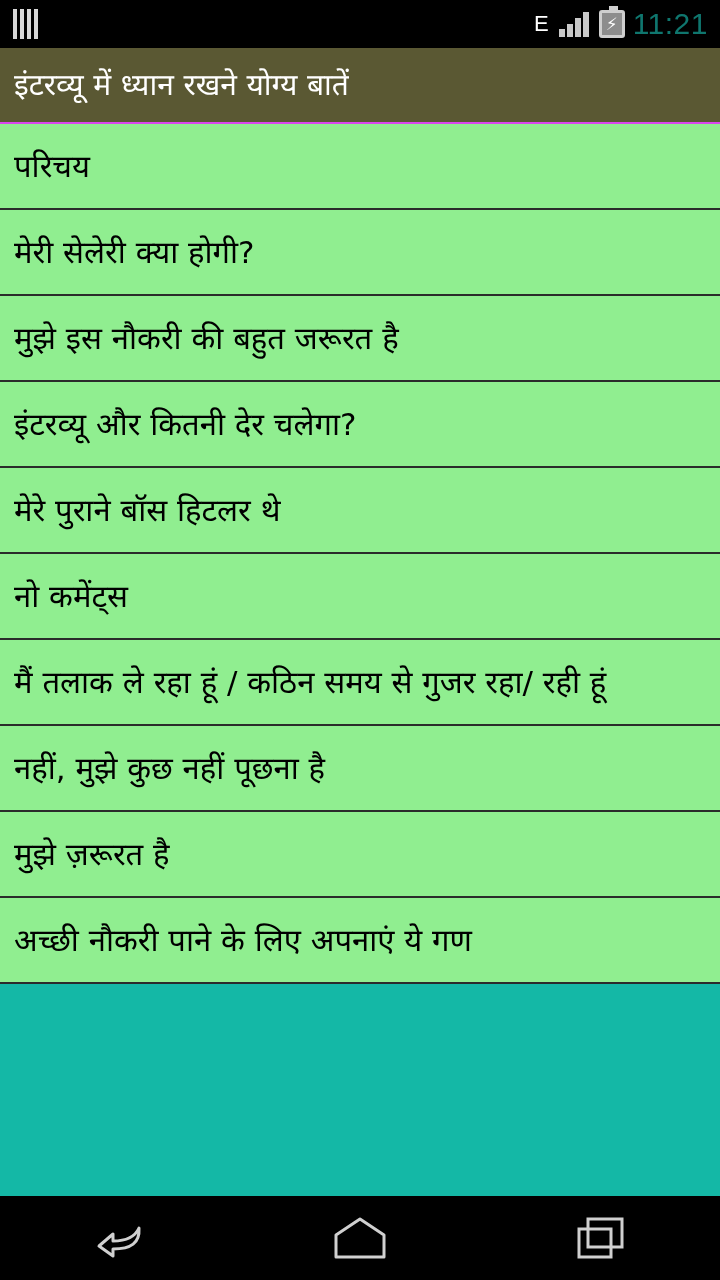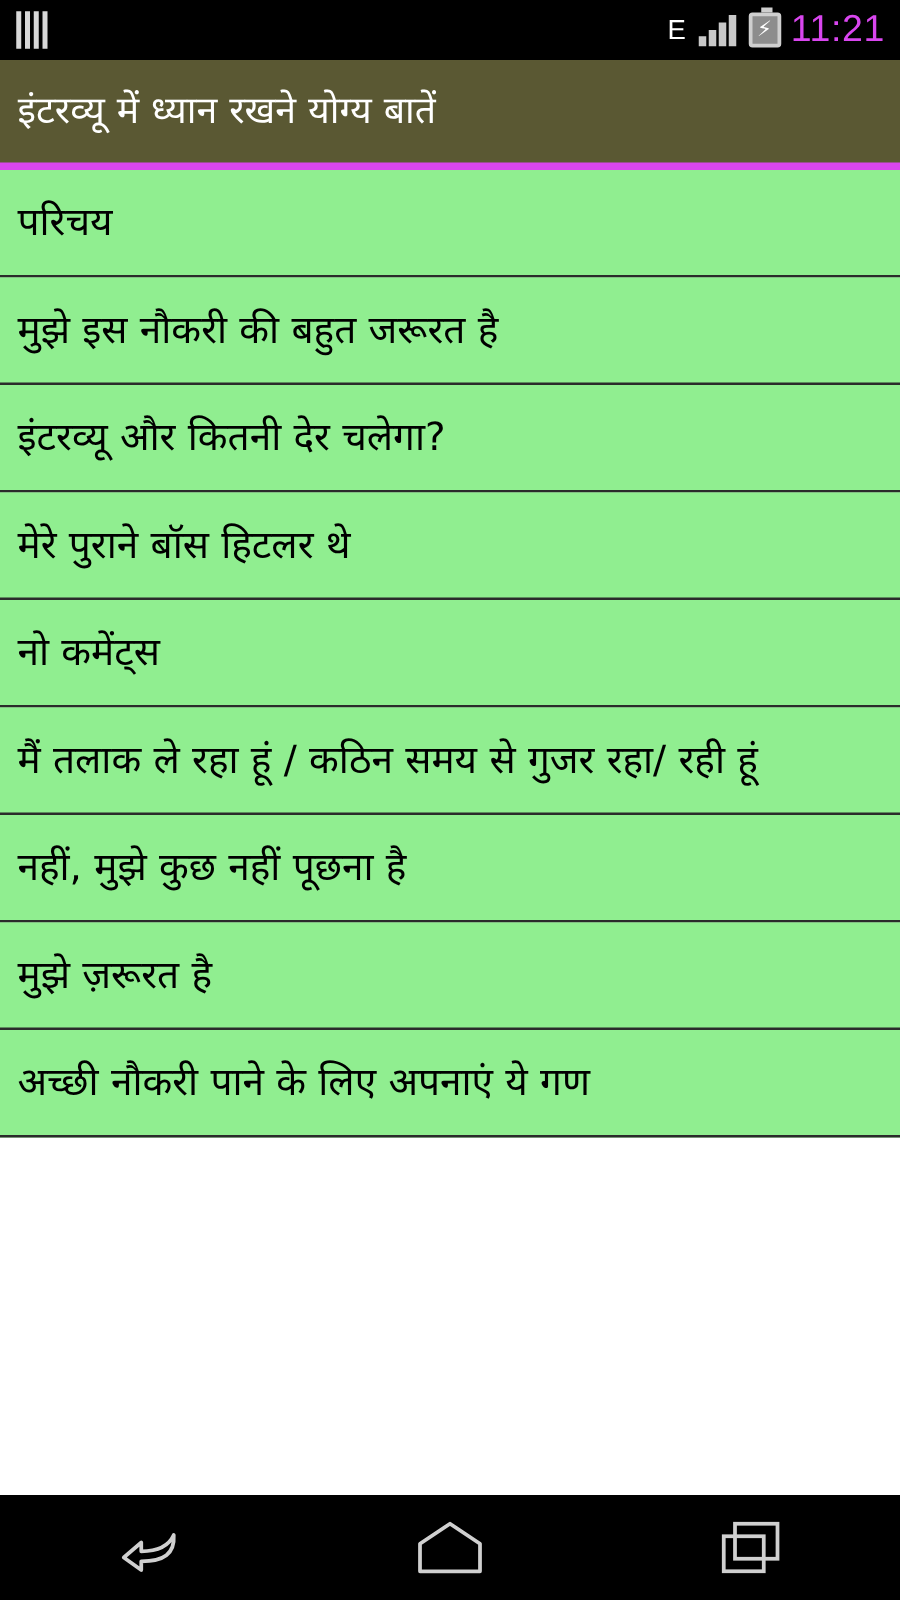--- a/index.html
+++ b/index.html
@@ -90,49 +90,49 @@
     position: absolute;
     left: 50%; top: 50%;
     transform: translate(-50%, -50%);
     font-size: 17px;
     color: #ffffff;
     font-weight: bold;
     line-height: 1;
   }
   .clock {
     font-size: 30px;
-    color: #d946ef;
+    color: #0f766e;
     font-family: "Liberation Sans", sans-serif;
     letter-spacing: 0.5px;
   }
 
   
   .app-bar {
-    height: 88px;
+    height: 76px;
     background: #5a5833;
     color: #ffffff;
     display: flex;
     align-items: center;
     padding: 0 14px;
     flex: none;
-    border-bottom: 6px solid #d946ef;
+    border-bottom: 2px solid #d946ef;
   }
   .app-title {
     font-size: 30px;
     line-height: 1.2;
     color: #ffffff;
     font-family: "DejaVu Sans", sans-serif;
     white-space: nowrap;
     overflow: hidden;
   }
 
   
   .list {
     flex: 1 1 auto;
-    background: #ffffff;
+    background: #14b8a6;
     overflow: hidden;
     position: relative;
   }
   .list-item {
     min-height: 86px;
     padding: 16px 14px 14px 14px;
     border-bottom: 2px solid #2b2b2b;
     color: #000000;
     font-size: 31px;
     line-height: 1.35;
@@ -188,20 +188,21 @@
       <span class="clock">11:21</span>
     </div>
   </div>
 
   <div class="app-bar">
     <div class="app-title">इंटरव्यू में ध्यान रखने योग्य बातें</div>
   </div>
 
   <div class="list">
     <div class="list-item">परिचय</div>
+    <div class="list-item">मेरी सेलेरी क्या होगी?</div>
     <div class="list-item">मुझे इस नौकरी की बहुत जरूरत है</div>
     <div class="list-item">इंटरव्यू और कितनी देर चलेगा?</div>
     <div class="list-item">मेरे पुराने बॉस हिटलर थे</div>
     <div class="list-item">नो कमेंट्स</div>
     <div class="list-item">मैं तलाक ले रहा हूं / कठिन समय से गुजर रहा/ रही हूं</div>
     <div class="list-item">नहीं, मुझे कुछ नहीं पूछना है</div>
     <div class="list-item">मुझे ज़रूरत है</div>
     <div class="list-item">अच्छी नौकरी पाने के लिए अपनाएं ये गण</div>
   </div>
 

